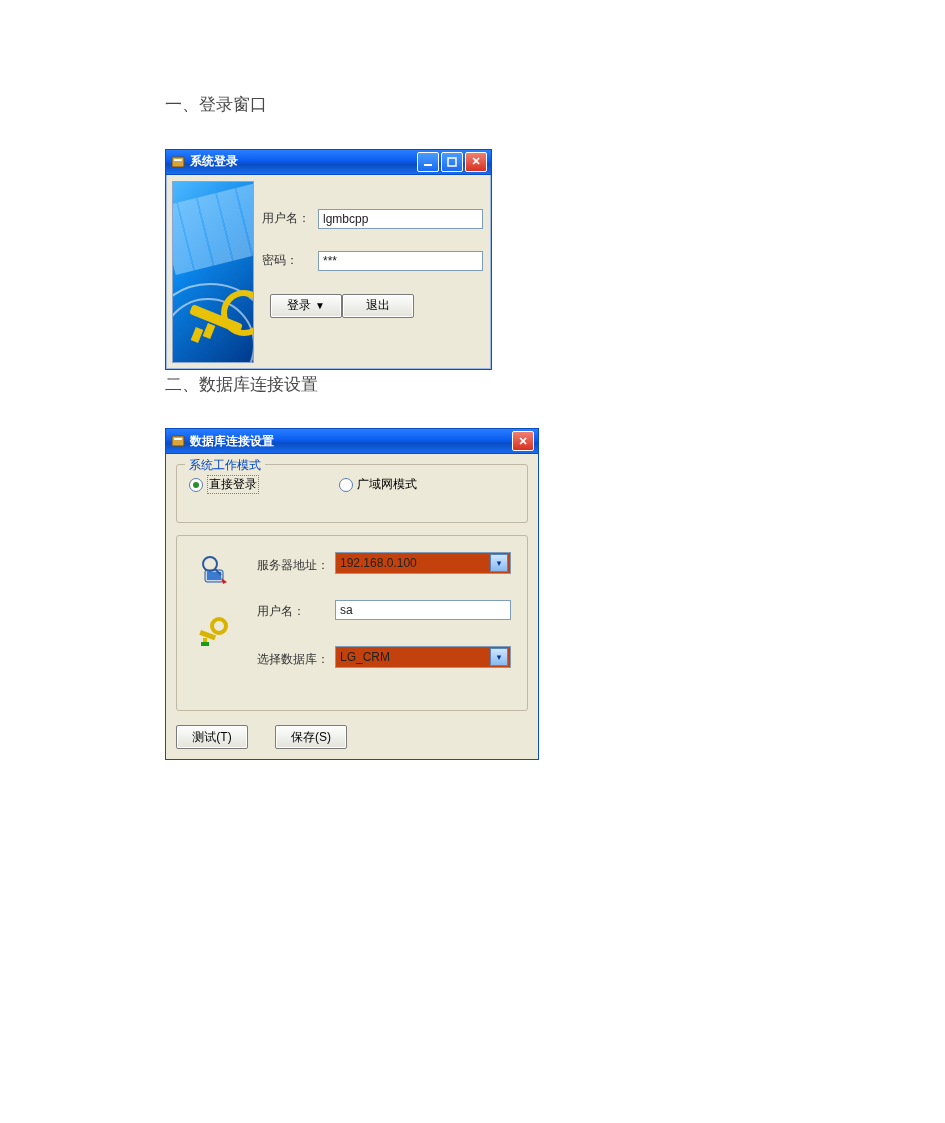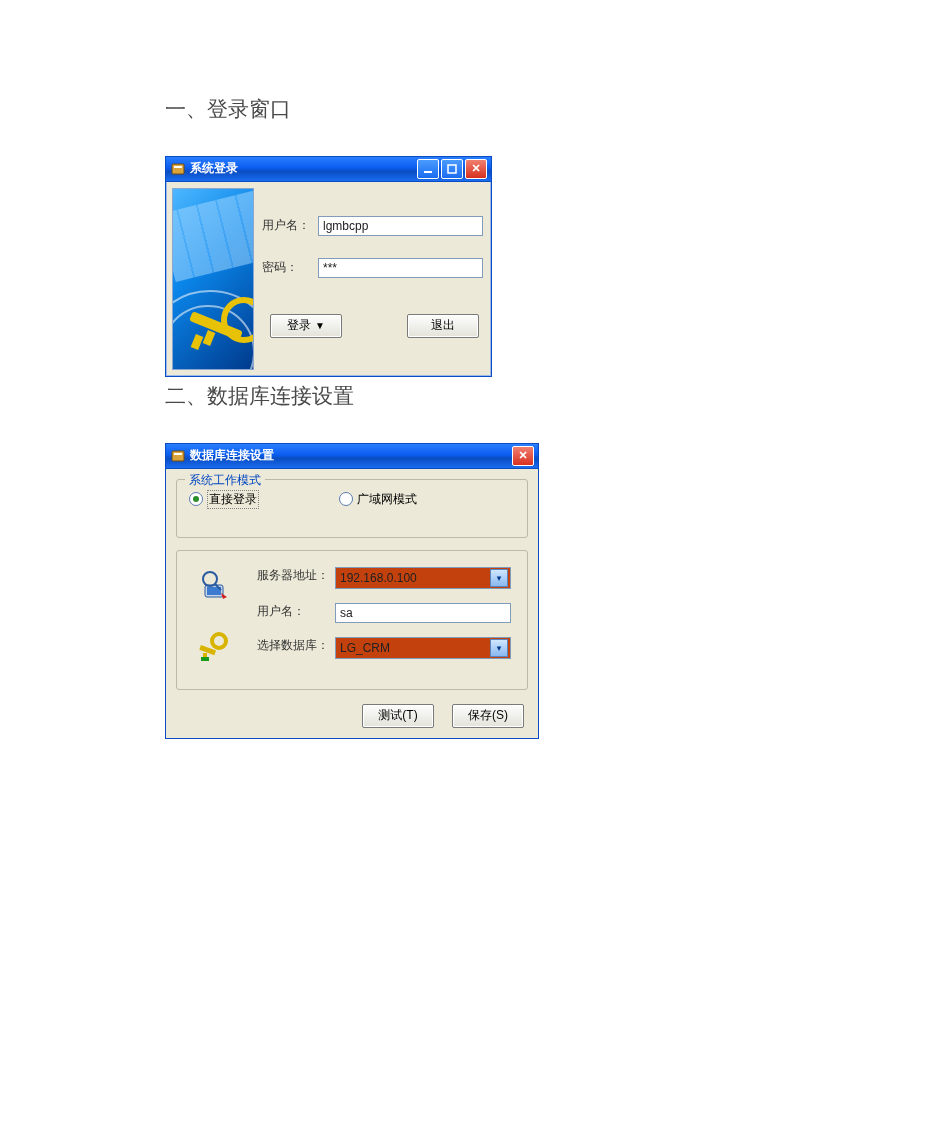--- a/index.html
+++ b/index.html
@@ -1,17 +1,17 @@
 <!DOCTYPE html>
 <html><head>
 <meta charset="utf-8">
 <style>
   html,body{margin:0;padding:0;background:#fff;font-family:"Microsoft YaHei","SimSun",Arial,sans-serif;color:#333;}
   .page{width:945px;min-height:1123px;box-sizing:border-box;padding:90px 140px 60px 165px;position:relative;}
-  .section-heading{font-size:21px;color:#484848;margin:0 0 28px 0;line-height:1.8;}
+  .section-heading{font-size:17px;color:#484848;margin:0 0 28px 0;line-height:1.8;}
   .paragraph{font-size:17px;color:#484848;line-height:2.2;margin:30px 0 40px 0;text-indent:2em;}
 
   
   .win{border:1px solid #0a4dc3;background:#ece9d8;box-shadow:0 0 0 1px #9db9e8 inset;font-size:12px;color:#000;font-family:"SimSun",Arial,sans-serif;}
   .titlebar{height:24px;background:linear-gradient(to bottom,#2a7eff 0%,#0a5df0 45%,#0a4dc3 60%,#1a6cf0 100%);display:flex;align-items:center;padding:0 4px 0 4px;color:#fff;font-weight:bold;font-size:12px;border-bottom:1px solid #0a4dc3;}
   .titlebar .title-icon{width:16px;height:16px;margin-right:4px;display:inline-flex;align-items:center;justify-content:center;}
   .titlebar .spacer{flex:1;}
   .tb-btn{width:20px;height:18px;margin-left:2px;border:1px solid #fff;border-radius:2px;display:inline-flex;align-items:center;justify-content:center;font-weight:bold;font-size:11px;}
   .tb-min{background:linear-gradient(#4a9cff,#1a6cf0);color:#fff;}
   .tb-max{background:linear-gradient(#4a9cff,#1a6cf0);color:#fff;}
@@ -29,45 +29,45 @@
   .keyimg .key-tooth1{position:absolute;left:10px;top:44px;width:8px;height:14px;background:#e8c207;transform:rotate(22deg);}
   .keyimg .key-tooth2{position:absolute;left:22px;top:40px;width:8px;height:14px;background:#e8c207;transform:rotate(22deg);}
   .keyimg .ring1,.keyimg .ring2{position:absolute;border:2px solid rgba(255,255,255,0.55);border-radius:50%;}
   .keyimg .ring1{width:90px;height:90px;left:-12px;bottom:-30px;}
   .keyimg .ring2{width:130px;height:130px;left:-30px;bottom:-55px;}
 
   .form-area{flex:1;position:relative;padding:6px 2px 0 2px;}
   .form-row{display:flex;align-items:center;margin:22px 0 0 0;}
   .form-row label{width:56px;text-align:left;font-size:12px;color:#333;}
   .text-input{flex:1;height:20px;border:1px solid #7f9db9;background:#fff;padding:0 4px;font-size:12px;color:#222;box-sizing:border-box;}
-  .btn-row{display:flex;justify-content:space-between;margin-top:36px;padding:0 4px 4px 8px;}
+  .btn-row{display:flex;justify-content:flex-start;margin-top:23px;padding:0 4px 4px 8px;}
   .xp-btn{height:22px;min-width:70px;border:1px solid #7a7a7a;background:linear-gradient(#fdfdfd,#e3e3da);font-size:12px;display:inline-flex;align-items:center;justify-content:center;border-radius:2px;box-shadow:0 0 0 1px #fff inset;}
   .xp-btn .caret{margin-left:4px;font-size:10px;}
 
   
   .win2{width:372px;margin-left:0;}
   .win2-body{padding:10px;background:#ece9d8;}
   .groupbox{border:1px solid #bfb8a5;border-radius:3px;padding:10px 12px 28px 12px;position:relative;margin-bottom:12px;background:#ece9d8;}
   .groupbox-title{position:absolute;top:-8px;left:8px;background:#ece9d8;padding:0 4px;font-size:12px;color:#0046c0;}
   .radio-row{display:flex;gap:80px;align-items:center;font-size:12px;}
   .radio{display:inline-flex;align-items:center;gap:4px;}
   .radio .dot{width:12px;height:12px;border:1px solid #5a7bb0;border-radius:50%;display:inline-flex;align-items:center;justify-content:center;background:#fff;}
   .radio .dot.sel::after{content:"";width:6px;height:6px;background:#2a8e2a;border-radius:50%;}
   .radio.selected span.lbl{border:1px dotted #808080;padding:0 1px;}
 
   .panel{border:1px solid #bfb8a5;border-radius:3px;padding:16px 16px 16px 12px;background:#ece9d8;display:flex;gap:18px;}
   .panel-icons{width:50px;display:flex;flex-direction:column;gap:26px;padding-top:2px;align-items:center;}
   .icon-box{width:34px;height:34px;display:flex;align-items:center;justify-content:center;}
   .panel-fields{flex:1;}
-  .pf-row{display:flex;align-items:flex-start;margin-bottom:14px;}
+  .pf-row{display:flex;align-items:flex-end;margin-bottom:26px;}
   .pf-row label{width:78px;font-size:12px;color:#333;}
   .combo{flex:1;height:20px;border:1px solid #7f9db9;background:#c2410c;display:flex;align-items:center;padding:0 2px 0 4px;font-size:12px;color:#222;}
   .combo .cv{flex:1;}
   .combo .dd{width:16px;height:16px;background:linear-gradient(#cfe6ff,#8ab8ef);border:1px solid #5a86c0;display:flex;align-items:center;justify-content:center;font-size:9px;color:#003a8c;}
-  .btn-row2{display:flex;justify-content:flex-end;gap:18px;margin-top:14px;padding-right:4px;}
+  .btn-row2{display:flex;justify-content:flex-start;gap:27px;margin-top:14px;padding-right:4px;}
 
   
   svg{display:block;}
 </style>
 </head>
 <body>
 <div class="page">
 
 <div class="section-heading">一、登录窗口</div>
 

